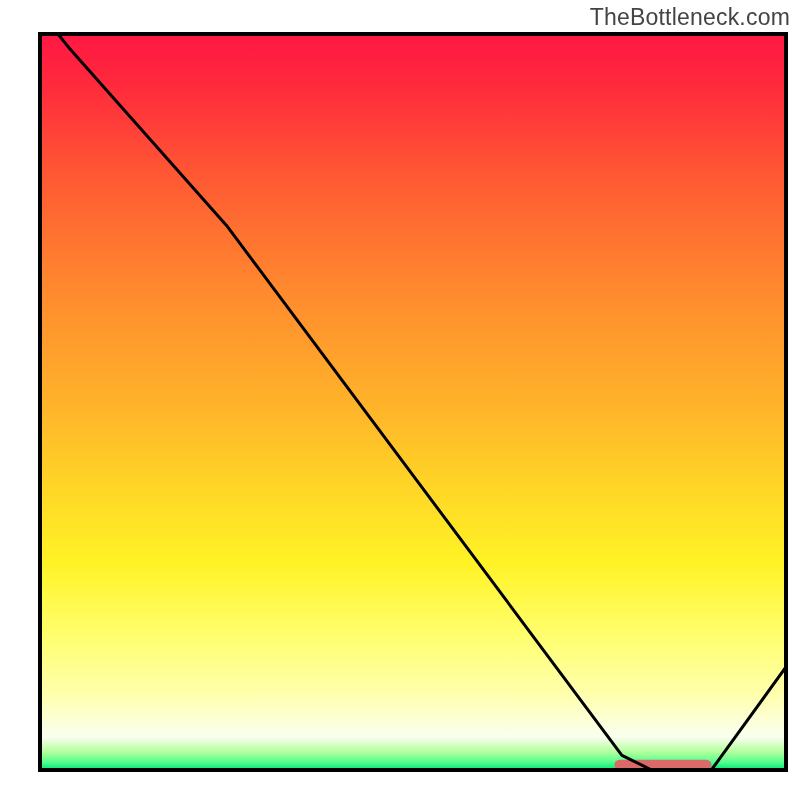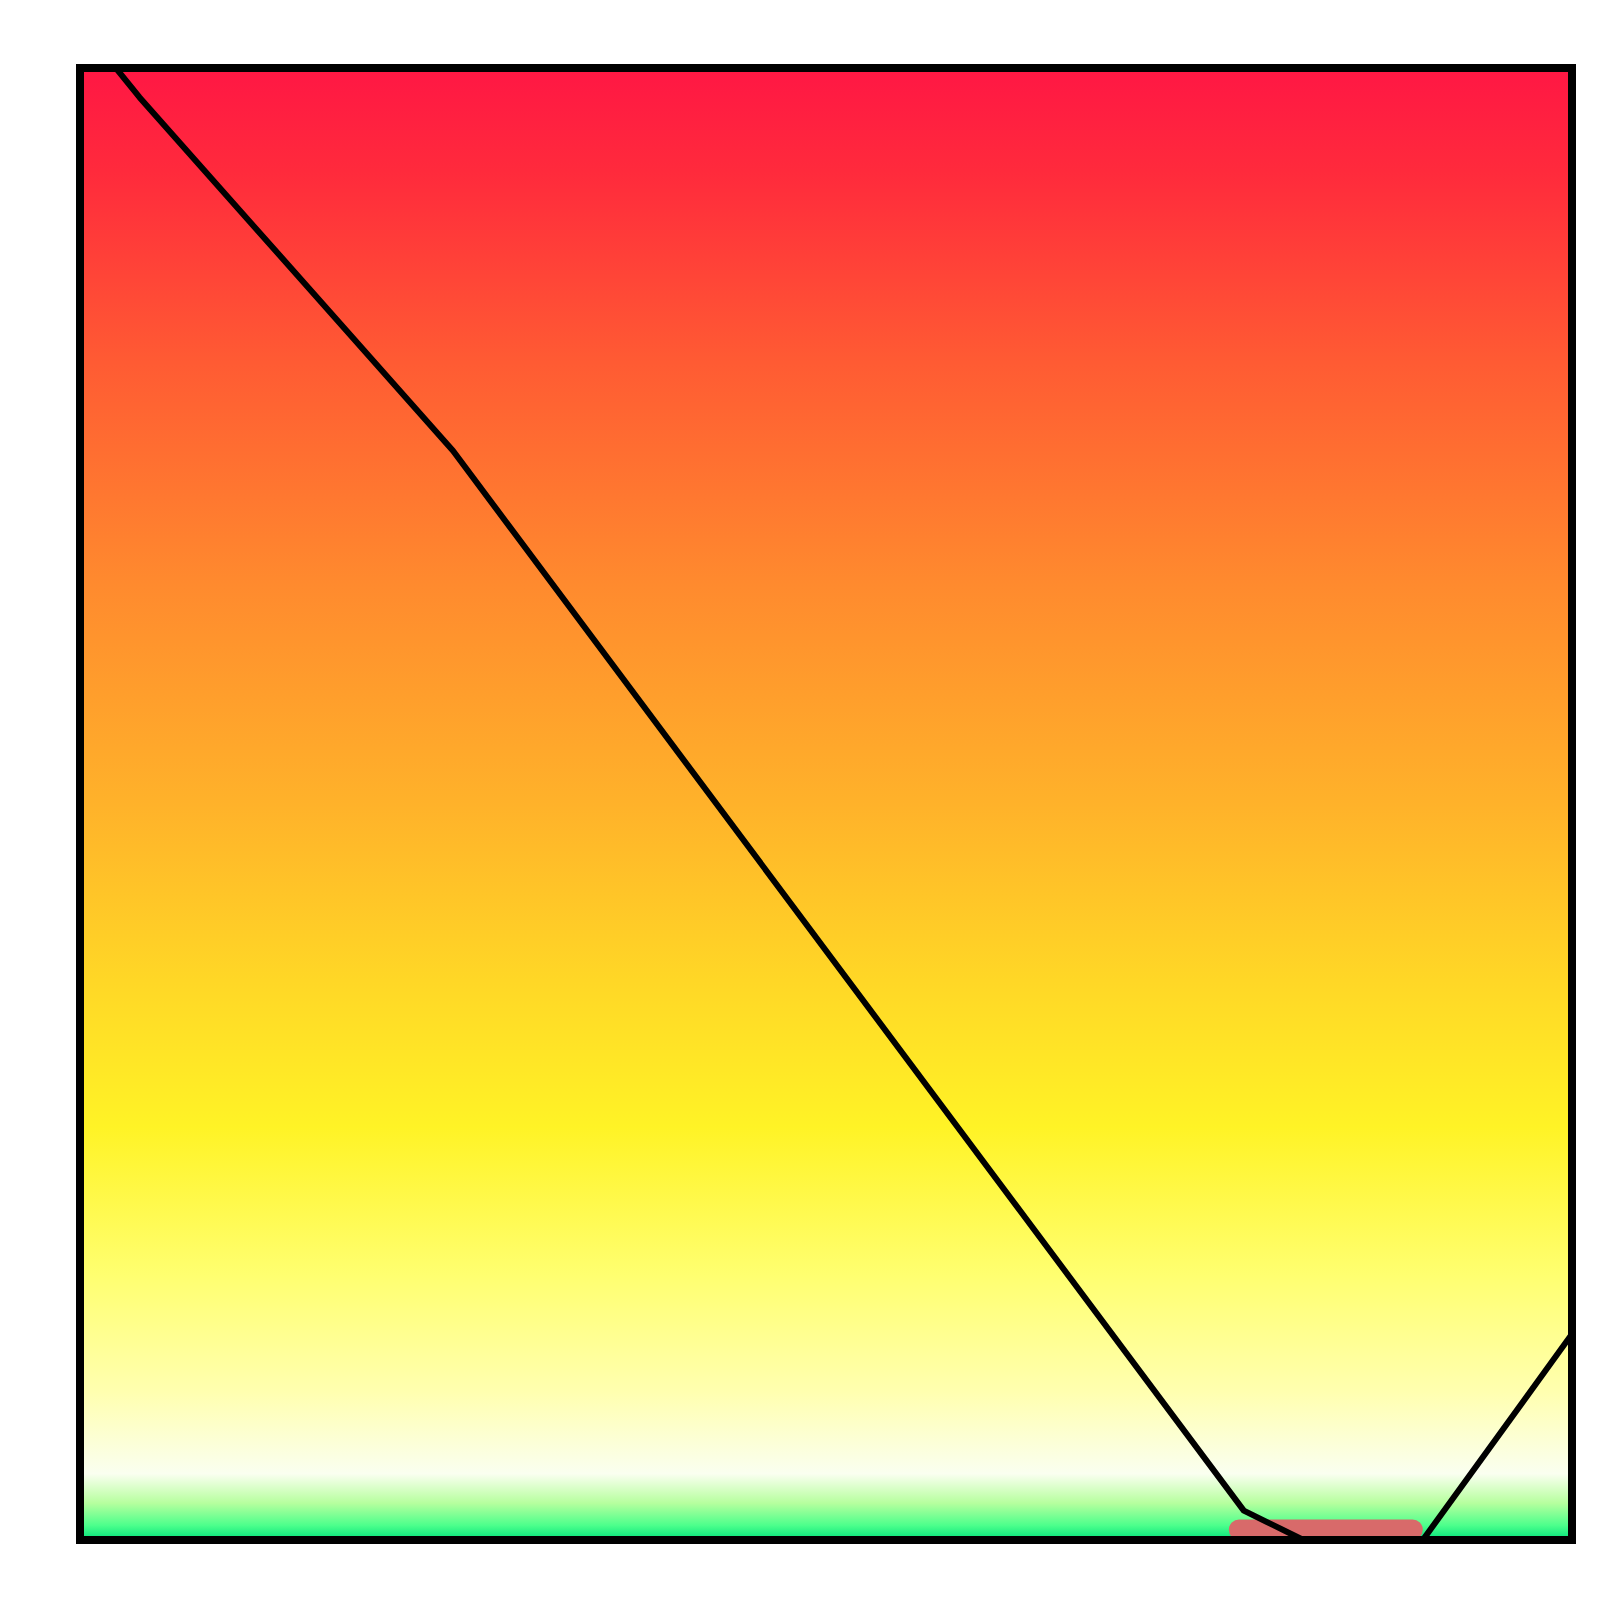--- a/index.html
+++ b/index.html
@@ -55,14 +55,15 @@
         </linearGradient>
         <clipPath id="plot-clip">
           <rect x="40" y="34" width="746" height="736"></rect>
         </clipPath>
       </defs>
       <rect x="40" y="34" width="746" height="736" fill="url(#bg-grad)"></rect>
       <rect x="614.42" y="759.696" width="96.98000000000002" height="10.303999999999998" rx="5.151999999999999" ry="5.151999999999999" fill="#d86a6a"></rect>
       <path d="M40.0 11.9 L69.8 48.7 L226.5 225.4 L621.9 755.3 L651.7 770.0 L711.4 770.0 L786.0 667.0" fill="none" stroke="#000000" stroke-width="3" stroke-linejoin="round" clip-path="url(#plot-clip)"></path>
       <rect x="40" y="34" width="746" height="736" fill="none" stroke="#000000" stroke-width="4"></rect>
     </svg>
+<div class="watermark">TheBottleneck.com</div>
 
 </div>
 
 </body></html>

